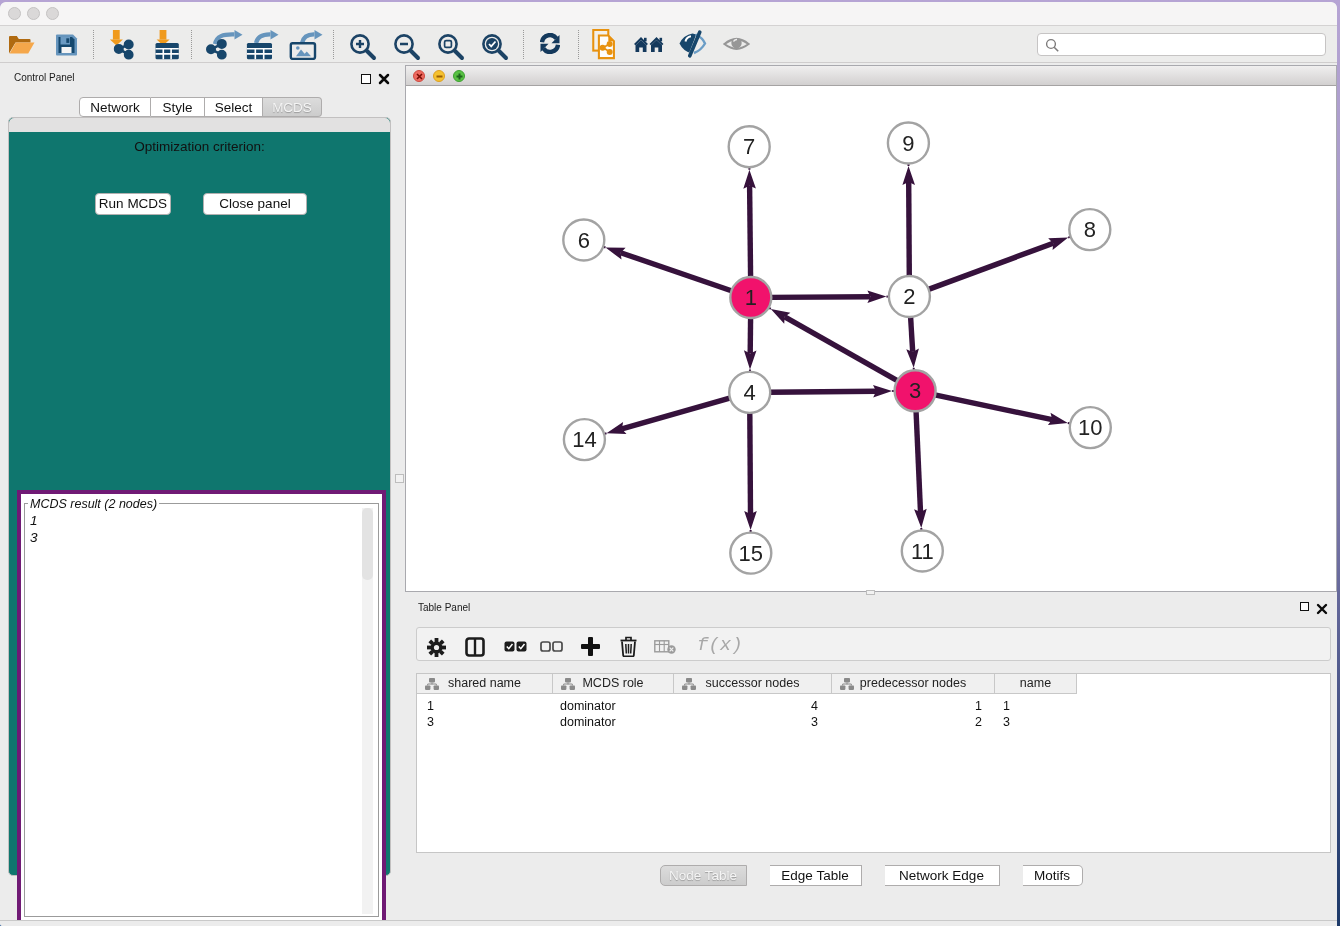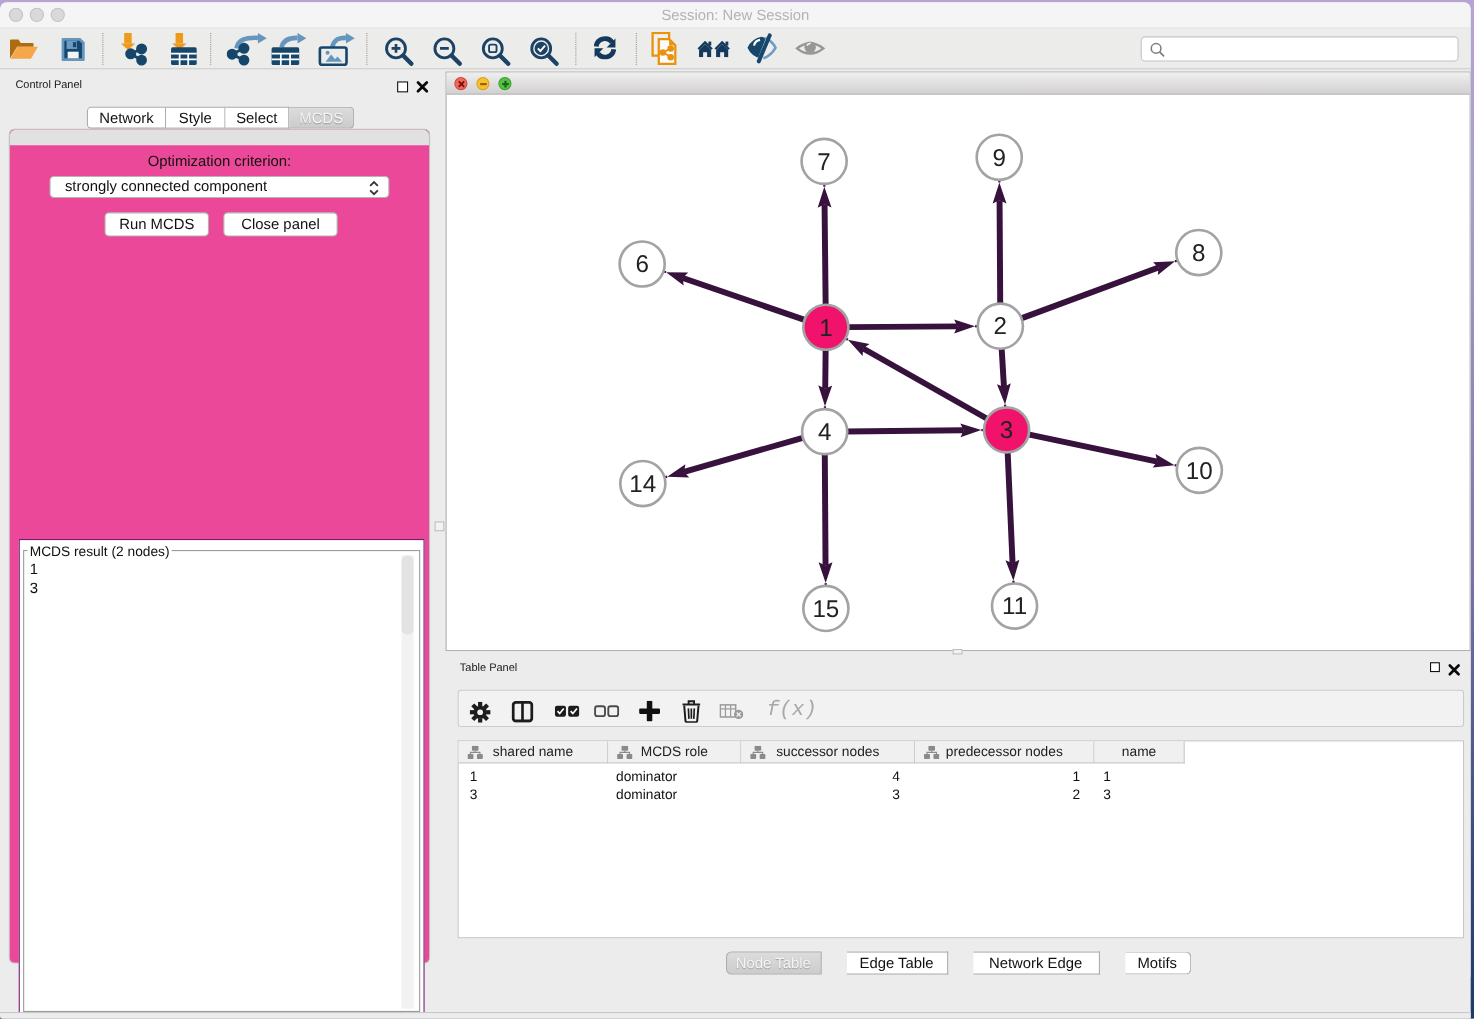--- a/index.html
+++ b/index.html
@@ -38,32 +38,32 @@
   .phead { font-size:10px; color:#1a1a1a; }
   .mini-sq { position:absolute; width:10px; height:10px; border:1.5px solid #111; background:#fff; }
   .tabs { position:absolute; display:flex; }
   .tab { height:20px; line-height:19px; text-align:center; font-size:13.5px; color:#111;
          background:#fff; border:1px solid #aeacac; border-left:none; }
   .tab.first { border-left:1px solid #aeacac; border-radius:4px 0 0 4px; }
   .tab.last { border-radius:0 4px 4px 0; }
   .tab.sel { background:linear-gradient(#dcdcdc,#cccccc); color:#f5f5f5;
              text-shadow:0 1px 1px #9a9a9a; }
   #cpcontent { position:absolute; left:8px; top:54px; width:383px; height:759px;
-               background:#ec4899; border:1px solid #c2c0c0; border-radius:5px; }
+               background:#0f766e; border:1px solid #c2c0c0; border-radius:5px; }
   #cpcontent .band { position:absolute; left:0; top:0; width:100%; height:14px;
                      background:#e2e1e1; border-radius:5px 5px 0 0; }
   #optlabel { position:absolute; left:0; top:21px; width:100%; text-align:center;
               font-size:13.5px; color:#111; }
   #combo { position:absolute; left:36px; top:42px; width:309px; height:20px; background:#fff;
            border:1px solid #b6b4b4; border-radius:4px; font-size:13.5px; color:#111;
            line-height:18px; padding-left:13px; }
   .btn { position:absolute; height:22px; background:#fff; border:1px solid #b2b0b0;
          border-radius:4px; font-size:13.5px; color:#111; text-align:center; line-height:20px; }
   #mcdsbox { position:absolute; left:8px; top:372px; width:369px; height:434px;
-             background:#fff; border:1px solid #701a75; }
+             background:#fff; border:4px solid #701a75;font-style:italic; }
   #mcdsbox .tborder { position:absolute; left:3px; top:9px; right:3px; bottom:3px;
                       border:1px solid #9b9b9b; }
   #mcdsbox .tlabel { position:absolute; left:7px; top:3px; background:#fff; padding:0 2px;
                      font-size:12.5px; color:#111; }
   #mcdsbox .txt { position:absolute; left:9px; top:19px; font-size:13.5px; color:#111; line-height:16.5px; }
   #mcdsbox .sbar { position:absolute; right:9px; top:14px; width:11px; bottom:6px; background:#f2f2f2; }
   
   #netwin { position:absolute; left:405px; top:63px; width:932px; height:527px;
             border:1px solid #a9a9ae; background:#fff; }
   #nettitle { position:absolute; left:0; top:0; width:100%; height:20px;
@@ -88,21 +88,20 @@
   #btabs .tab.last { border-radius:0 5px 5px 0; }
   svg { display:block; }
 </style>
 </head>
 <body>
 <div id="win">
   <div id="titlebar">
     <div class="tl" style="left:8px"></div>
     <div class="tl" style="left:27px"></div>
     <div class="tl" style="left:46px"></div>
-    <div id="title-text">Session: New Session</div>
   </div>
   <div id="toolbar">
     <div class="sep" style="left:93px"></div>
     <div class="sep" style="left:191px"></div>
     <div class="sep" style="left:333px"></div>
     <div class="sep" style="left:523px"></div>
     <div class="sep" style="left:578px"></div>
 
     <svg class="ticon" style="left:9px;top:8px" width="27" height="20" viewBox="0 0 27 20">
       <path fill="#b06a10" d="M0 19.5 L0 3 Q0 2 1 2 L7.8 2 L9.8 5 L20.5 5 Q21.5 5 21.5 6 L21.5 8.5 L6.5 8.5 Z"></path>
@@ -271,27 +270,21 @@
     </svg>
     <div class="tabs" style="left:79px;top:34px">
       <div class="tab first" style="width:72px">Network</div>
       <div class="tab" style="width:54px">Style</div>
       <div class="tab" style="width:58px">Select</div>
       <div class="tab sel last" style="width:59px">MCDS</div>
     </div>
     <div id="cpcontent">
       <div class="band"></div>
       <div id="optlabel">Optimization criterion:</div>
-      <div id="combo">strongly connected component
-        <svg style="position:absolute;right:8px;top:3px" width="10" height="14" viewBox="0 0 10 14">
-          <path d="M1.5 5 L5 1.5 L8.5 5" fill="none" stroke="#333" stroke-width="1.6"></path>
-          <path d="M1.5 9 L5 12.5 L8.5 9" fill="none" stroke="#333" stroke-width="1.6"></path>
-        </svg>
-      </div>
-      <div class="btn" style="left:86px;top:75px;width:95px">Run MCDS</div>
+      <div class="btn" style="left:86px;top:75px;width:76px">Run MCDS</div>
       <div class="btn" style="left:194px;top:75px;width:104px">Close panel</div>
       <div id="mcdsbox">
         <div class="tborder"></div>
         <div class="tlabel">MCDS result (2 nodes)</div>
         <div class="txt">1<br>3</div>
         <div class="sbar">
             <div style="position:absolute;left:0;top:0;width:100%;height:72px;background:#e3e3e3;border-radius:5px"></div>
           </div>
       </div>
     </div>

